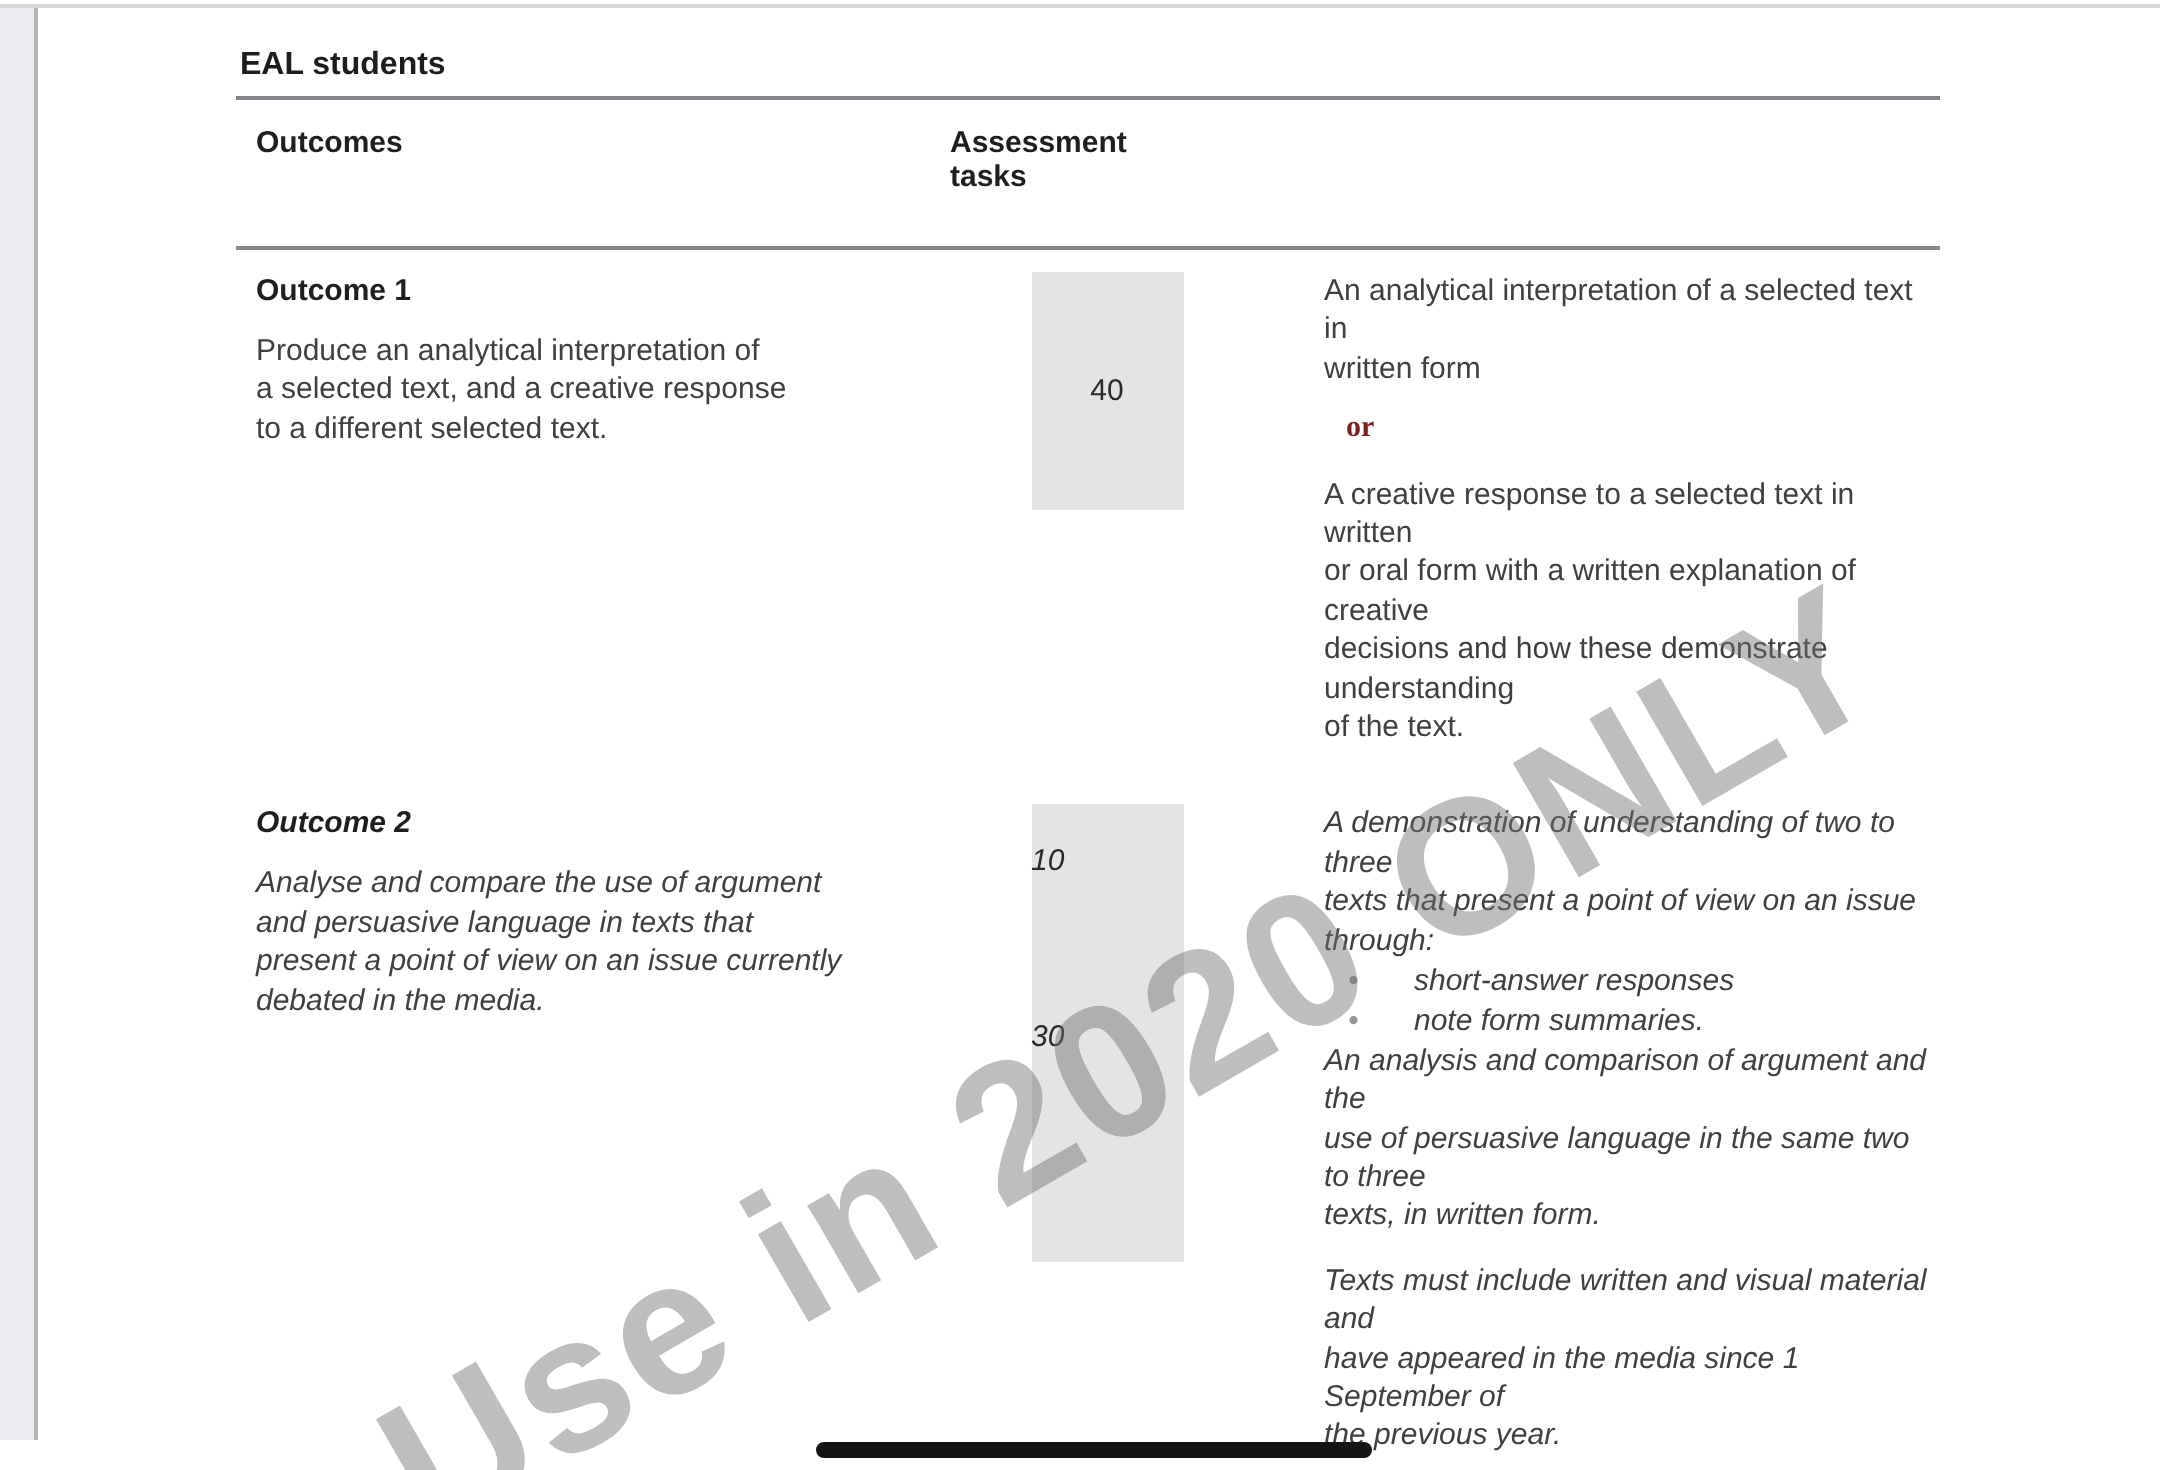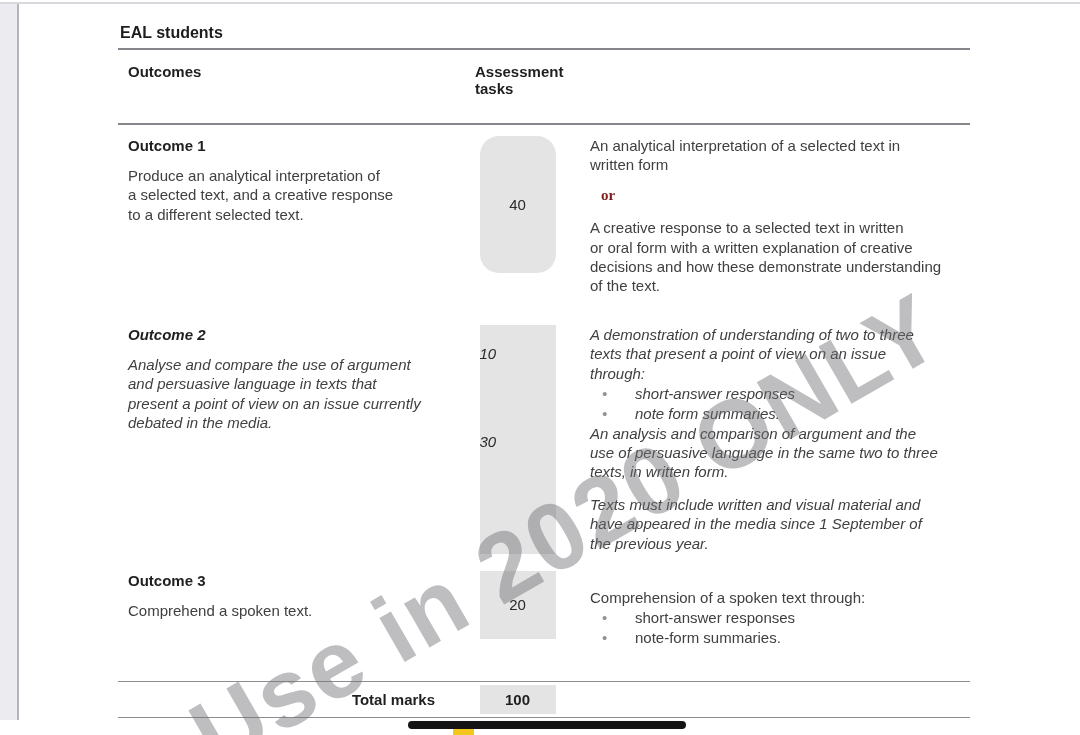--- a/index.html
+++ b/index.html
@@ -20,38 +20,38 @@
   .doc-title{margin:24px 0 0 2px;font-size:16px;font-weight:bold;color:#1d1d1d;height:19px;}
   .rule{border:none;border-top:2px solid var(--rule);margin:0;}
   .rule.r1{margin-top:5px;}
   .rule.r2{margin-top:0;}
   .rule.light{border-top:1.5px solid #8c8c93;}
   .grid{display:grid;grid-template-columns:342px 115px 1fr;}
   .head-row{padding:13px 0 26px;}
   .head-row .h{font-size:15px;font-weight:bold;color:#1f1f1f;}
   .head-row .h.outc{padding-left:10px;}
   .head-row .h.tasks{padding-left:15px;}
-  .row{margin-top:11px;}
+  .row{margin-top:11px;gap:36px;}
   .row.r-2{margin-top:29px;font-style:italic;}
   .row.r-3{margin-top:17px;}
   .cell-out{padding-left:10px;}
   .cell-out h3{margin:0;font-size:15px;font-weight:bold;color:#1f1f1f;line-height:19px;}
   .cell-out p{margin:11px 0 0;font-size:15px;line-height:19.4px;white-space:pre-line;}
   .cell-tasks{padding-left:15px;font-size:15px;line-height:19.4px;}
   .cell-tasks p{margin:0 0 0;white-space:pre-line;}
   .cell-tasks p + p{margin-top:13px;}
   .cell-tasks .orline{font-weight:bold;color:#7f1d1d;margin:11px;font-family:Liberation Serif, serif;}
   .cell-tasks ul{list-style:none;margin:1px 0 0;padding:0;}
   .cell-tasks li{position:relative;padding-left:45px;line-height:19.8px;}
   .cell-tasks li::before{content:"\2022";position:absolute;left:12px;color:#949494;}
   .r-3 .cell-tasks{padding-top:17px;}
   .marks-box{position:relative;width:76px;margin:0 auto;background:var(--boxgray);
     font-size:15px;color:#2a2a2a;}
   .marks-box.single{display:flex;align-items:center;justify-content:center;}
-  .mb-1{height:137px;border-radius:19px;}
+  .mb-1{height:119px;}
   .mb-2{height:229px;}
   .mb-3{height:68px;}
   .marks-box .mk{position:absolute;left:0;width:100%;}
   .mb-2 .mk.m0{top:20px;}
   .mb-2 .mk.m1{top:108px;}
   .rule.above-total{margin-top:33px;}
   .total-row{align-items:center;height:35px;}
   .total-label{font-size:15px;font-weight:bold;color:#1f1f1f;text-align:right;padding-right:25px;}
   .total-box{width:76px;height:29px;margin:0 auto;background:var(--boxgray);
     display:flex;align-items:center;justify-content:center;font-size:15px;font-weight:bold;color:#1f1f1f;}

